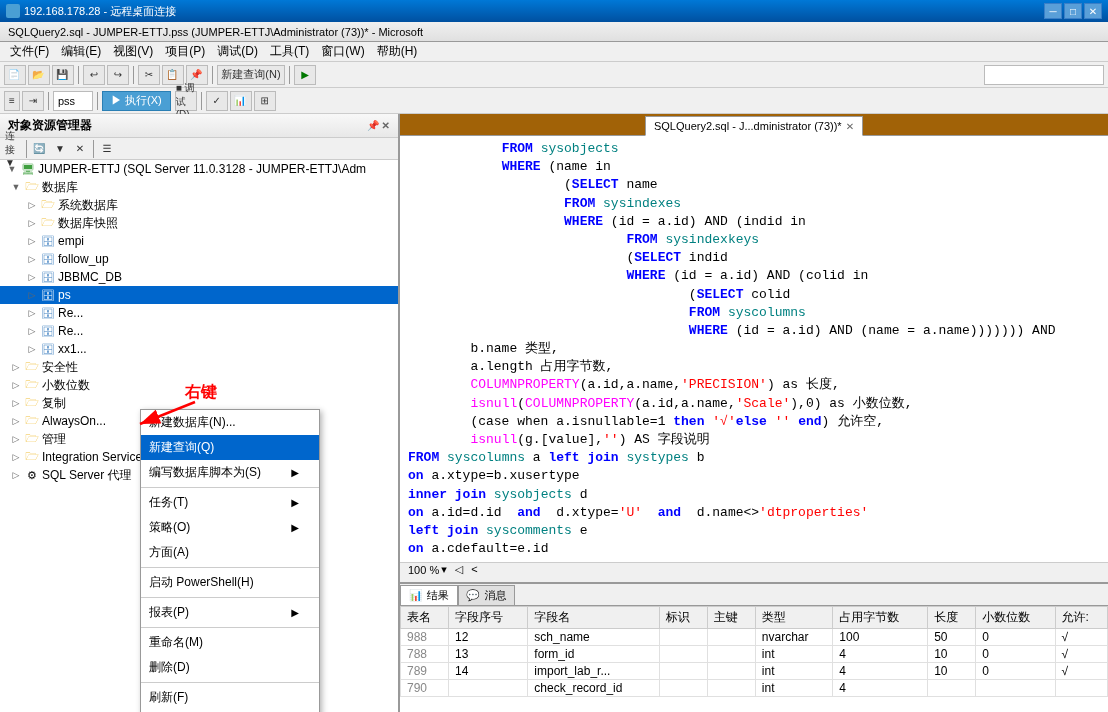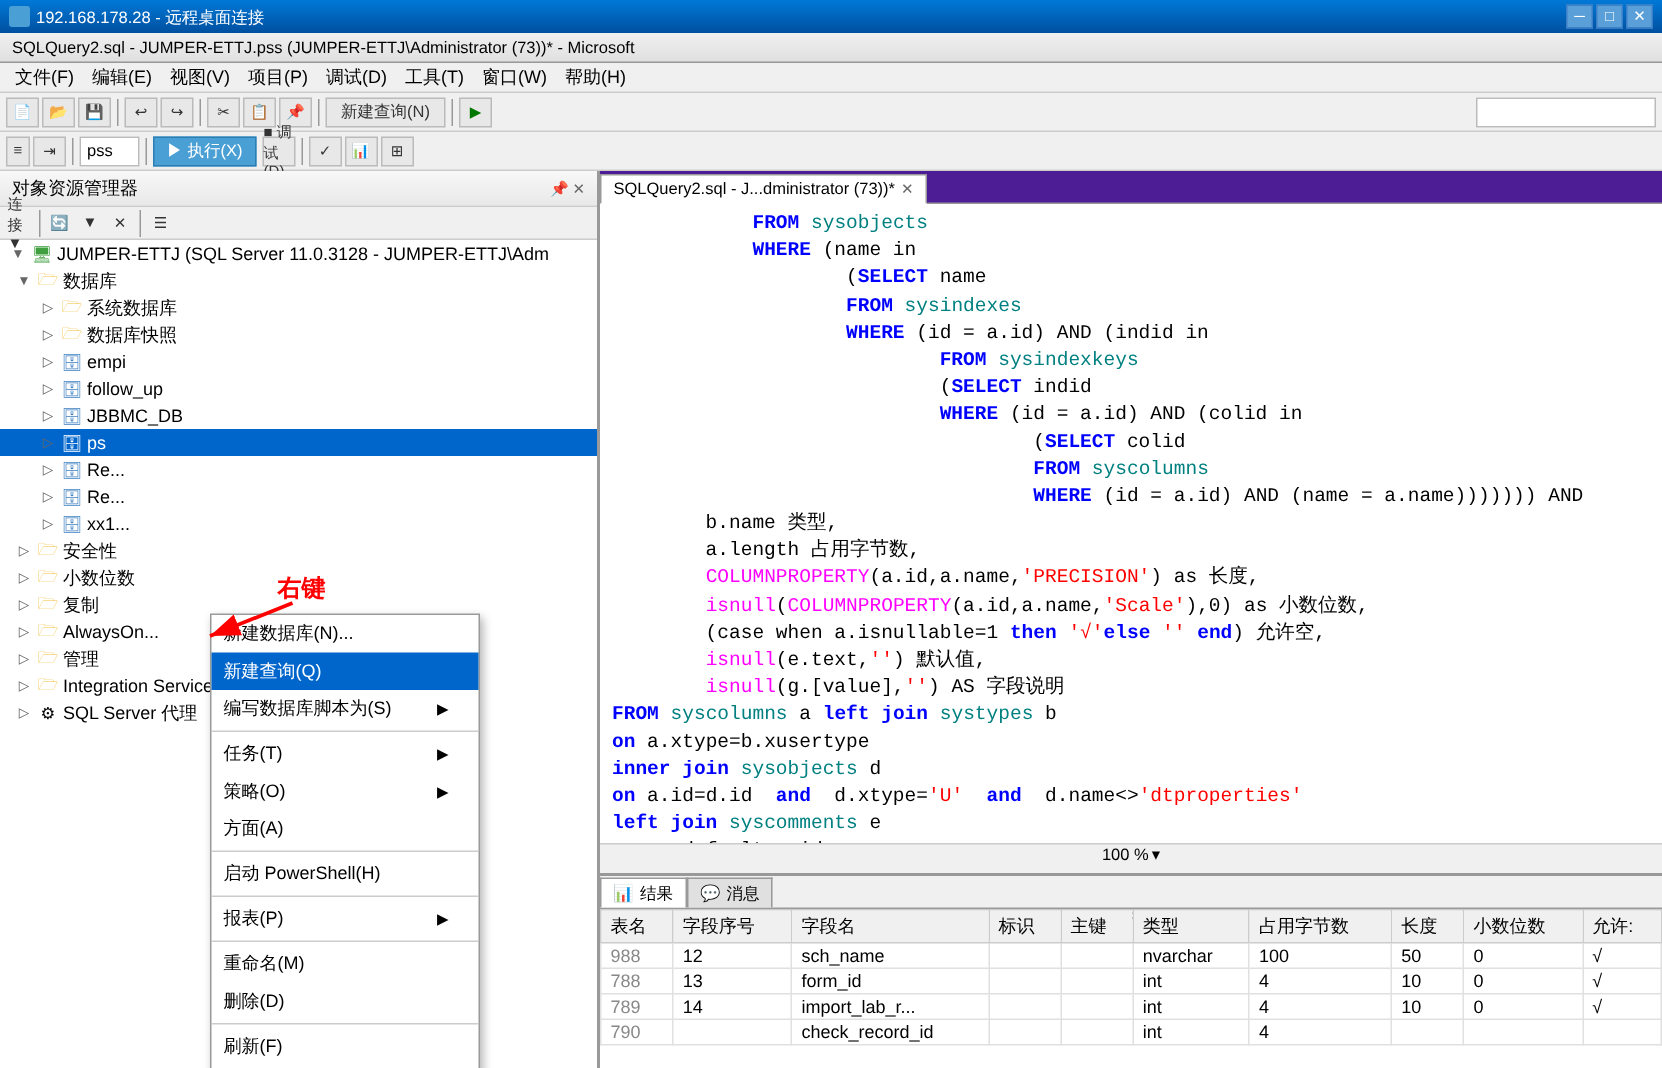--- a/index.html
+++ b/index.html
@@ -106,21 +106,21 @@
       position: relative;
     }
     .panel-header {
       background: linear-gradient(to bottom, #f8f8f8, #e8e8e8);
       height: 24px;
       display: flex;
       align-items: center;
       padding: 0 8px;
       border-bottom: 1px solid #ccc;
       font-size: 12px;
-      font-weight: normal;
+      font-weight: bold;
       justify-content: space-between;
       text-align: center;
     }
     .panel-header-title { display: flex; align-items: center; gap: 4px; }
     .panel-header-controls { display: flex; gap: 2px; font-size: 10px; color: #666; }
     
     
     .oe-toolbar {
       background: #f0f0f0;
       height: 22px;
@@ -153,25 +153,26 @@
     .tree-label { font-size: 12px; }
     
     
     .right-panel {
       flex: 1;
       display: flex;
       flex-direction: column;
       background: white;
     }
     .tab-bar {
-      background: #4c1d95;
+      background: #a16207;
       height: 22px;
       display: flex;
       align-items: flex-end;
       border-bottom: 1px solid #999;
+      justify-content: center;
     }
     .tab {
       height: 20px;
       padding: 0 8px;
       background: #e0e0e0;
       border: 1px solid #999;
       border-bottom: none;
       display: flex;
       align-items: center;
       font-size: 11px;
@@ -201,25 +202,24 @@
     .fn { color: #ff00ff; text-align: right; }
     .str { color: #ff0000; }
     .tbl { color: #008080; }
     
     
     .status-bar {
       height: 20px;
       background: #f0f0f0;
       border-top: 1px solid #ccc;
       display: flex;
-      align-items: center;
+      align-items: flex-start;
       padding: 0 8px;
       font-size: 11px;
       gap: 8px;
-      flex-direction: column;
     }
     .zoom-control { display: flex; align-items: center; gap: 2px; }
     
     
     .results-panel {
       height: 130px;
       border-top: 2px solid #999;
       display: flex;
       flex-direction: column;
     }
@@ -336,21 +336,21 @@
   <div class="tb-btn">📂</div>
   <div class="tb-btn">💾</div>
   <div class="tb-sep"></div>
   <div class="tb-btn">↩</div>
   <div class="tb-btn">↪</div>
   <div class="tb-sep"></div>
   <div class="tb-btn">✂</div>
   <div class="tb-btn">📋</div>
   <div class="tb-btn">📌</div>
   <div class="tb-sep"></div>
-  <div class="tb-btn" style="width:80px;font-size:11px;">新建查询(N)</div>
+  <div class="tb-btn" style="width:68px;font-size:11px;">新建查询(N)</div>
   <div class="tb-sep"></div>
   <div class="tb-btn" style="color:#007700;">▶</div>
   <div style="flex:1"></div>
   <div class="tb-long-dropdown"></div>
 </div>
 
 <div class="toolbar2">
   <div class="tb-btn" style="width:16px;">≡</div>
   <div class="tb-btn">⇥</div>
   <div class="tb-sep"></div>
@@ -578,21 +578,20 @@
       <div class="sql-line">                            (<span class="kw">SELECT</span> indid</div>
       <div class="sql-line">                            <span class="kw">WHERE</span> (id = a.id) AND (colid in</div>
       <div class="sql-line">                                    (<span class="kw">SELECT</span> colid</div>
       <div class="sql-line">                                    <span class="kw">FROM</span> <span class="tbl">syscolumns</span></div>
       <div class="sql-line">                                    <span class="kw">WHERE</span> (id = a.id) AND (name = a.name))))))) AND</div>
       <div class="sql-line">        b.name 类型,</div>
       <div class="sql-line">        a.length 占用字节数,</div>
       <div class="sql-line">        <span class="fn">COLUMNPROPERTY</span>(a.id,a.name,<span class="str">'PRECISION'</span>) as 长度,</div>
       <div class="sql-line">        <span class="fn">isnull</span>(<span class="fn">COLUMNPROPERTY</span>(a.id,a.name,<span class="str">'Scale'</span>),0) as 小数位数,</div>
       <div class="sql-line">        (case when a.isnullable=1 <span class="kw2">then</span> <span class="str">'√'</span><span class="kw2">else</span> <span class="str">''</span> <span class="kw2">end</span>) 允许空,</div>
-      <div class="sql-line">        <span class="fn">isnull</span>(e.text,<span class="str">''</span>) 默认值,</div>
       <div class="sql-line">        <span class="fn">isnull</span>(g.[value],<span class="str">''</span>) AS 字段说明</div>
       <div class="sql-line"><span class="kw">FROM</span> <span class="tbl">syscolumns</span> a <span class="kw">left join</span> <span class="tbl">systypes</span> b</div>
       <div class="sql-line"><span class="kw">on</span> a.xtype=b.xusertype</div>
       <div class="sql-line"><span class="kw">inner join</span> <span class="tbl">sysobjects</span> d</div>
       <div class="sql-line"><span class="kw">on</span> a.id=d.id  <span class="kw">and</span>  d.xtype=<span class="str">'U'</span>  <span class="kw">and</span>  d.name&lt;&gt;<span class="str">'dtproperties'</span></div>
       <div class="sql-line"><span class="kw">left join</span> <span class="tbl">syscomments</span> e</div>
       <div class="sql-line"><span class="kw">on</span> a.cdefault=e.id</div>
 
     </div>
 

